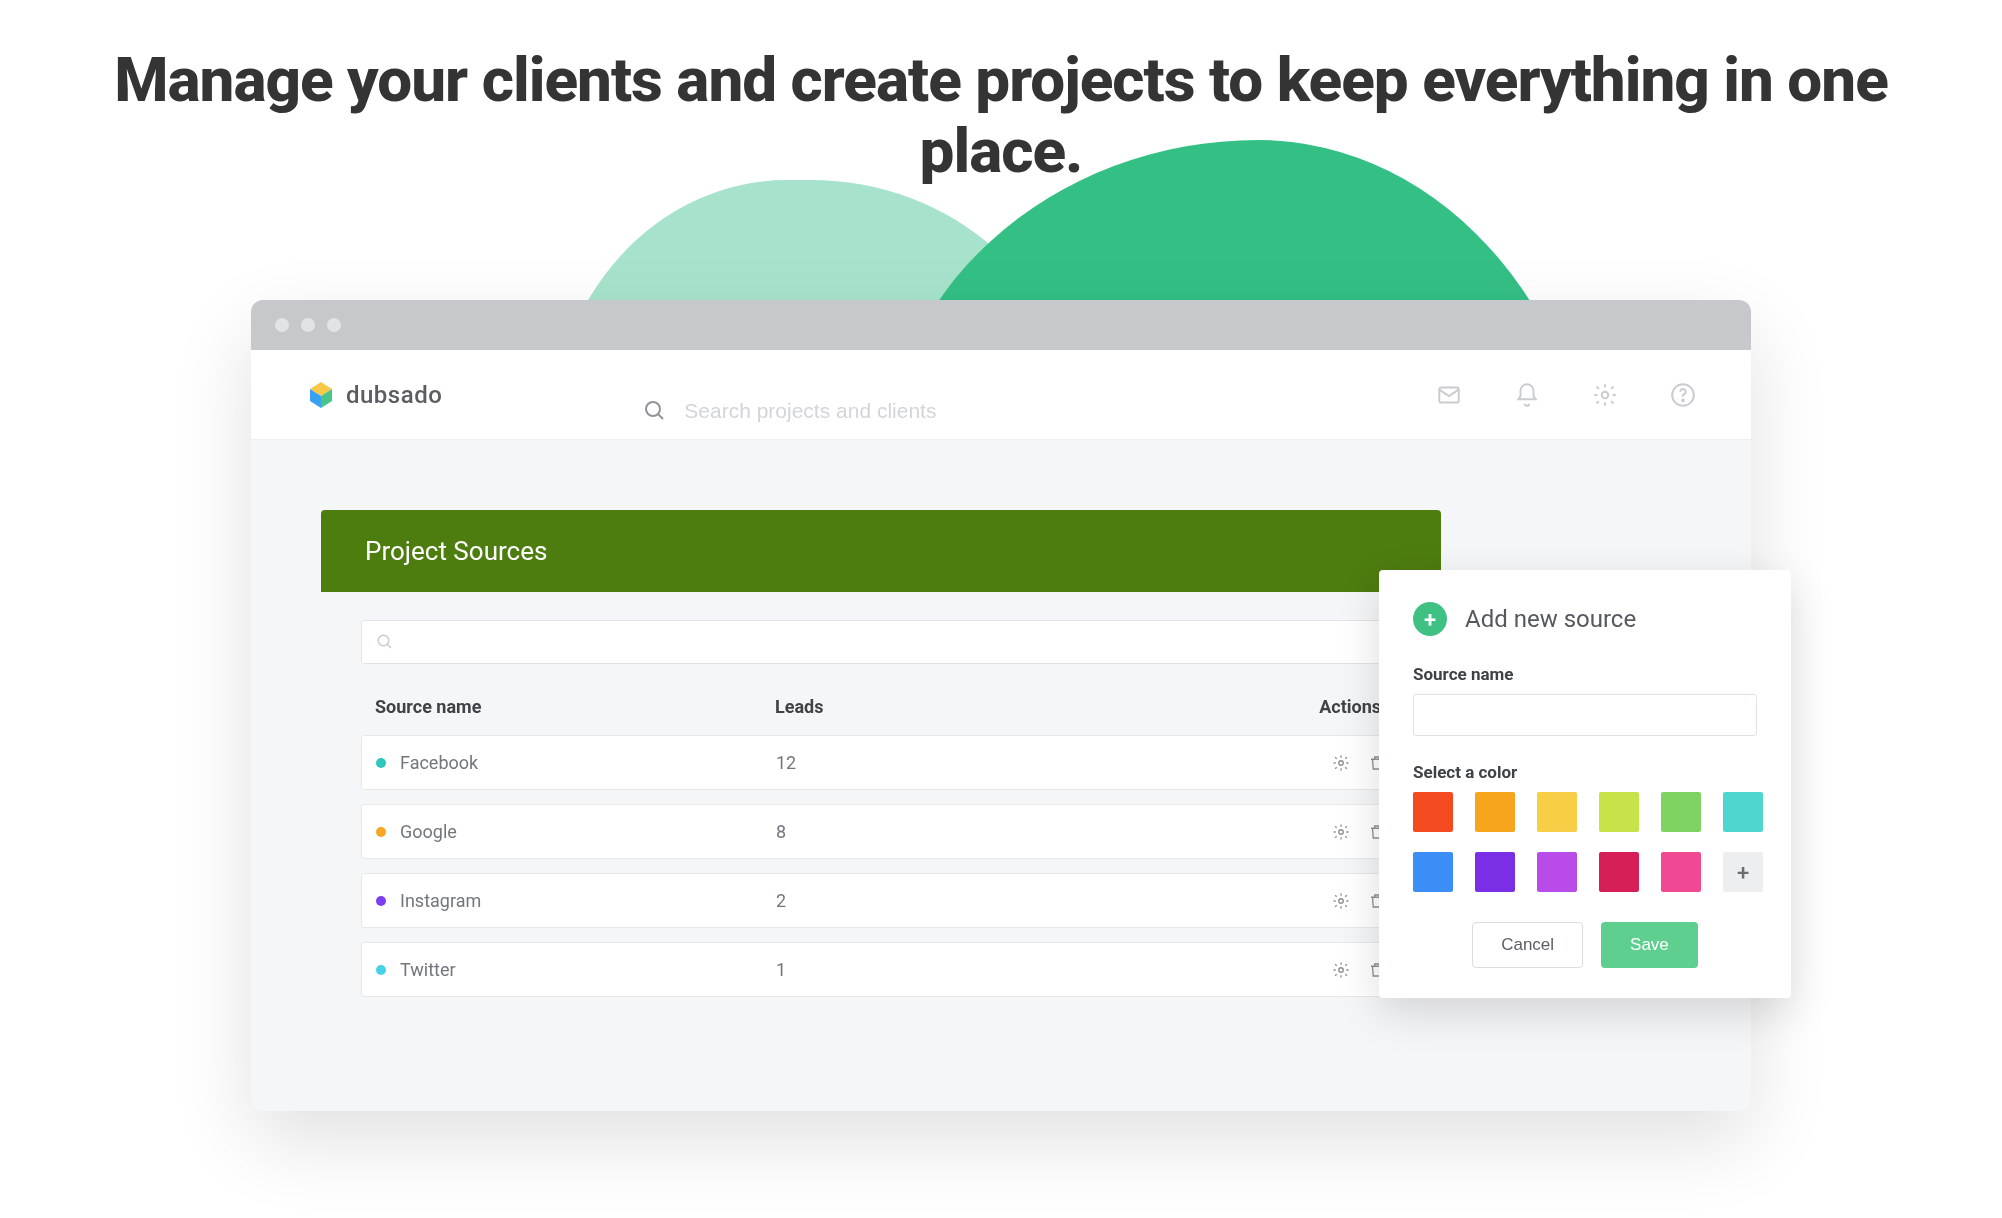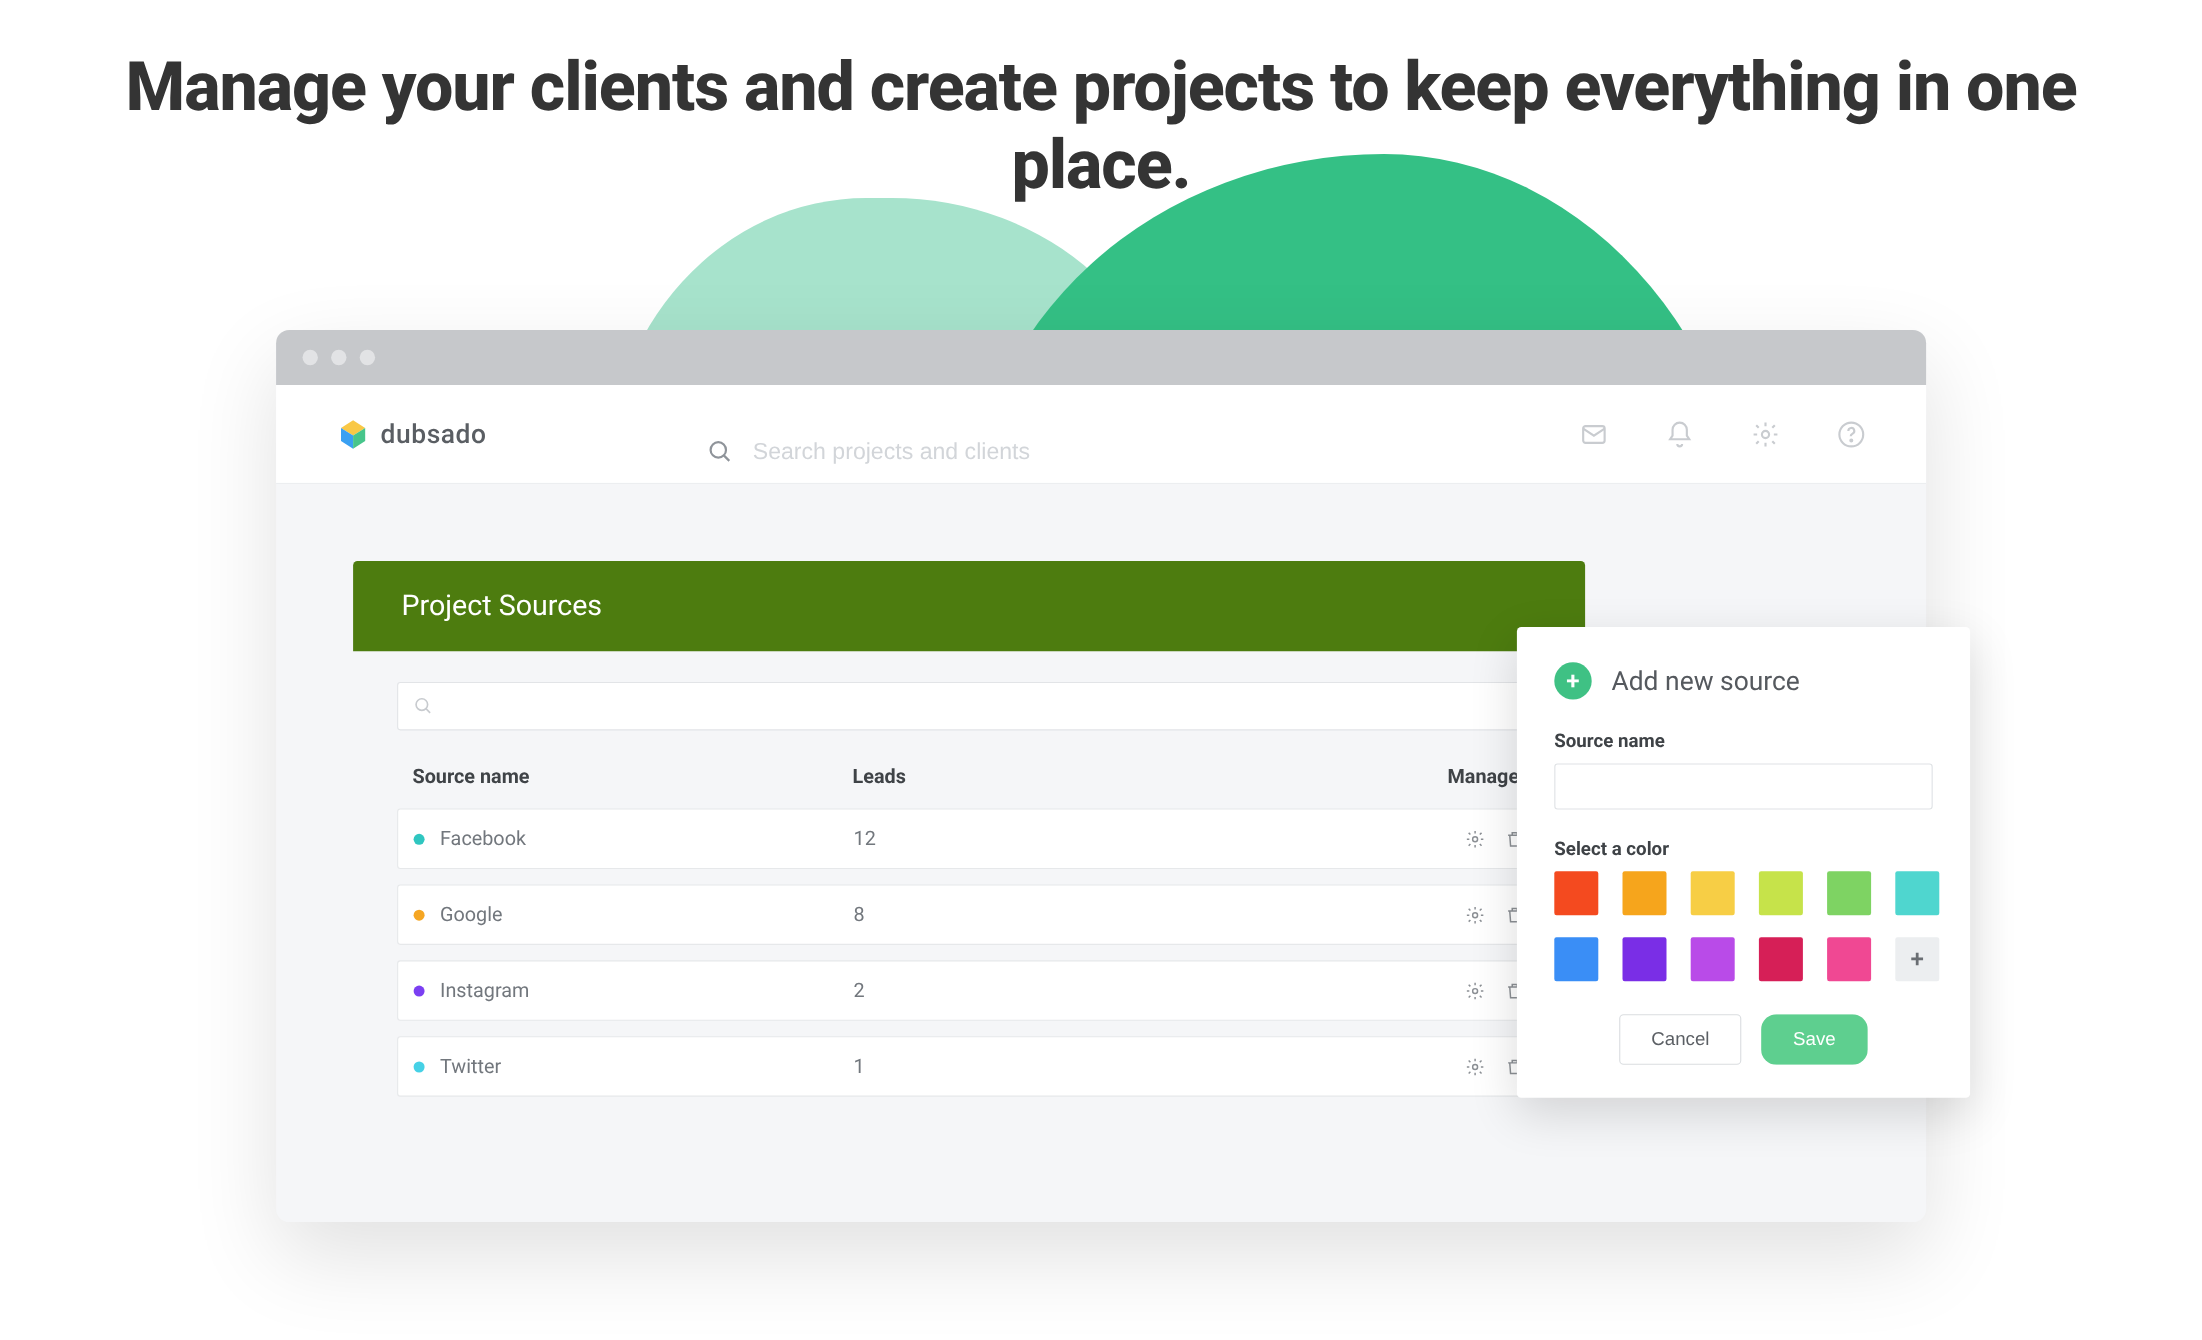--- a/index.html
+++ b/index.html
@@ -190,21 +190,21 @@
   background: #eceef0; color: #6a6e73;
   display:flex; align-items:center; justify-content:center;
   font-size: 22px; font-weight: 500; cursor:pointer;
 }
 .sp-buttons { display:flex; justify-content:center; gap: 18px; }
 .btn {
   padding: 12px 28px; border-radius: 4px; font-size: 17px;
   border: 1px solid transparent; cursor: pointer;
 }
 .btn-cancel { background:#fff; border-color:#dadde0; color:#5b5f64; }
-.btn-save { background:#5ecf8f; color:#fff;border-radius:14px; }
+.btn-save { background:#5ecf8f; color:#fff; }
 </style>
 </head>
 <body>
 
 <h1 class="hero-title">Manage your clients and create projects to keep everything in one place.</h1>
 
 <div class="blob-wrap">
   <div class="blob-light"></div>
   <div class="blob-dark"></div>
 </div>
@@ -271,21 +271,21 @@
     <div class="table-wrap">
       <div class="table-search">
         <svg viewBox="0 0 24 24" width="18" height="18" fill="none" stroke="#c8cbcf" stroke-width="2">
             <circle cx="10" cy="10" r="7"></circle>
             <line x1="20" y1="20" x2="15" y2="15"></line>
           </svg>
       </div>
       <div class="table-head">
         <div>Source name</div>
         <div>Leads</div>
-        <div class="th-actions">Manage</div>
+        <div class="th-actions">Actions</div>
       </div>
       <div id="rows">
           <div class="table-row">
             <div class="src-cell">
               <span class="src-dot" style="background:#2fc6c0"></span>
               <span>Facebook</span>
             </div>
             <div>12</div>
             <div class="td-actions">
               <span class="act-icon"><svg viewBox="0 0 24 24" width="18" height="18" fill="none" stroke="#8c9095" stroke-width="1.8">

